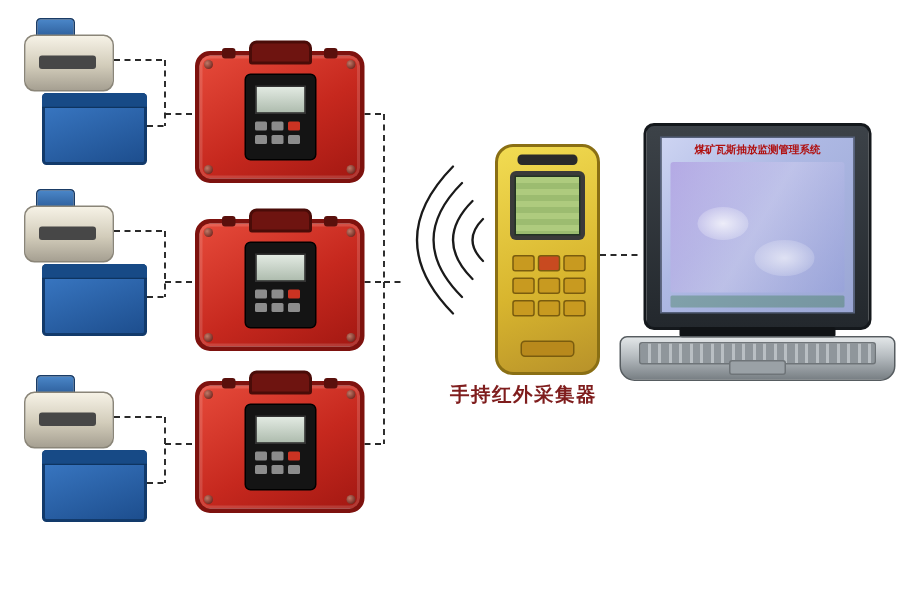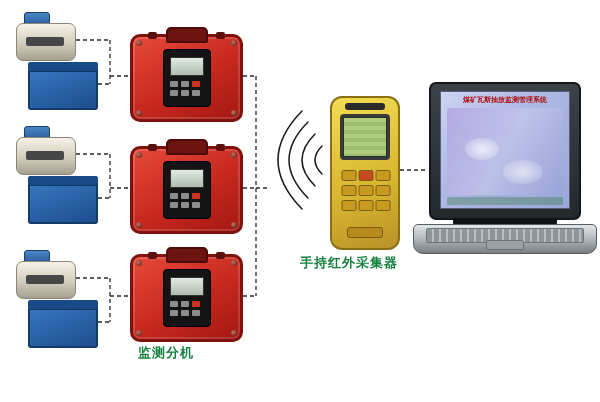--- a/index.html
+++ b/index.html
@@ -87,21 +87,21 @@
   .lt-base { position:absolute; left:0; top:142px; width:184px; height:30px;
              background:linear-gradient(#e2e6e8 0%,#b6bcc0 45%,#787f84 100%);
              border:1px solid #565c60; border-radius:5px 5px 10px 10px; box-sizing:border-box; }
   .lt-keyboard { position:absolute; left:12px; top:3px; right:12px; height:13px;
                  background:repeating-linear-gradient(90deg,#8f969b 0 5px,#b9bfc3 5px 7px);
                  border:1px solid #6e7478; border-radius:2px; }
   .lt-touchpad { position:absolute; left:50%; transform:translateX(-50%); bottom:3px;
                  width:36px; height:8px; background:#9aa1a6; border:1px solid #6e7478; border-radius:2px; }
 
   
-  .diagram-label { position:absolute; color:#15803d; font-weight:bold; font-size:13px; letter-spacing:1px; }
+  .diagram-label { position:absolute; color:#7f1d1d; font-weight:bold; font-size:13px; letter-spacing:1px; }
   .lbl-flow { left:6px; top:364px; }
   .lbl-monitor { left:138px; top:344px; }
   .lbl-handheld { left:300px; top:254px; }
 </style>
 </head>
 <body>
 
 <div class="canvas">
 
   <svg class="connectors" viewBox="0 0 600 402" xmlns="http://www.w3.org/2000/svg">
@@ -249,16 +249,15 @@
         <div class="lt-footer"></div>
       </div>
     </div>
     <div class="lt-hinge"></div>
     <div class="lt-base">
       <div class="lt-keyboard"></div>
       <div class="lt-touchpad"></div>
     </div>
   </div>
 
-  <div class="diagram-label lbl-monitor">监测分机</div>
   <div class="diagram-label lbl-handheld">手持红外采集器</div>
 
 </div>
 
 </body></html>

